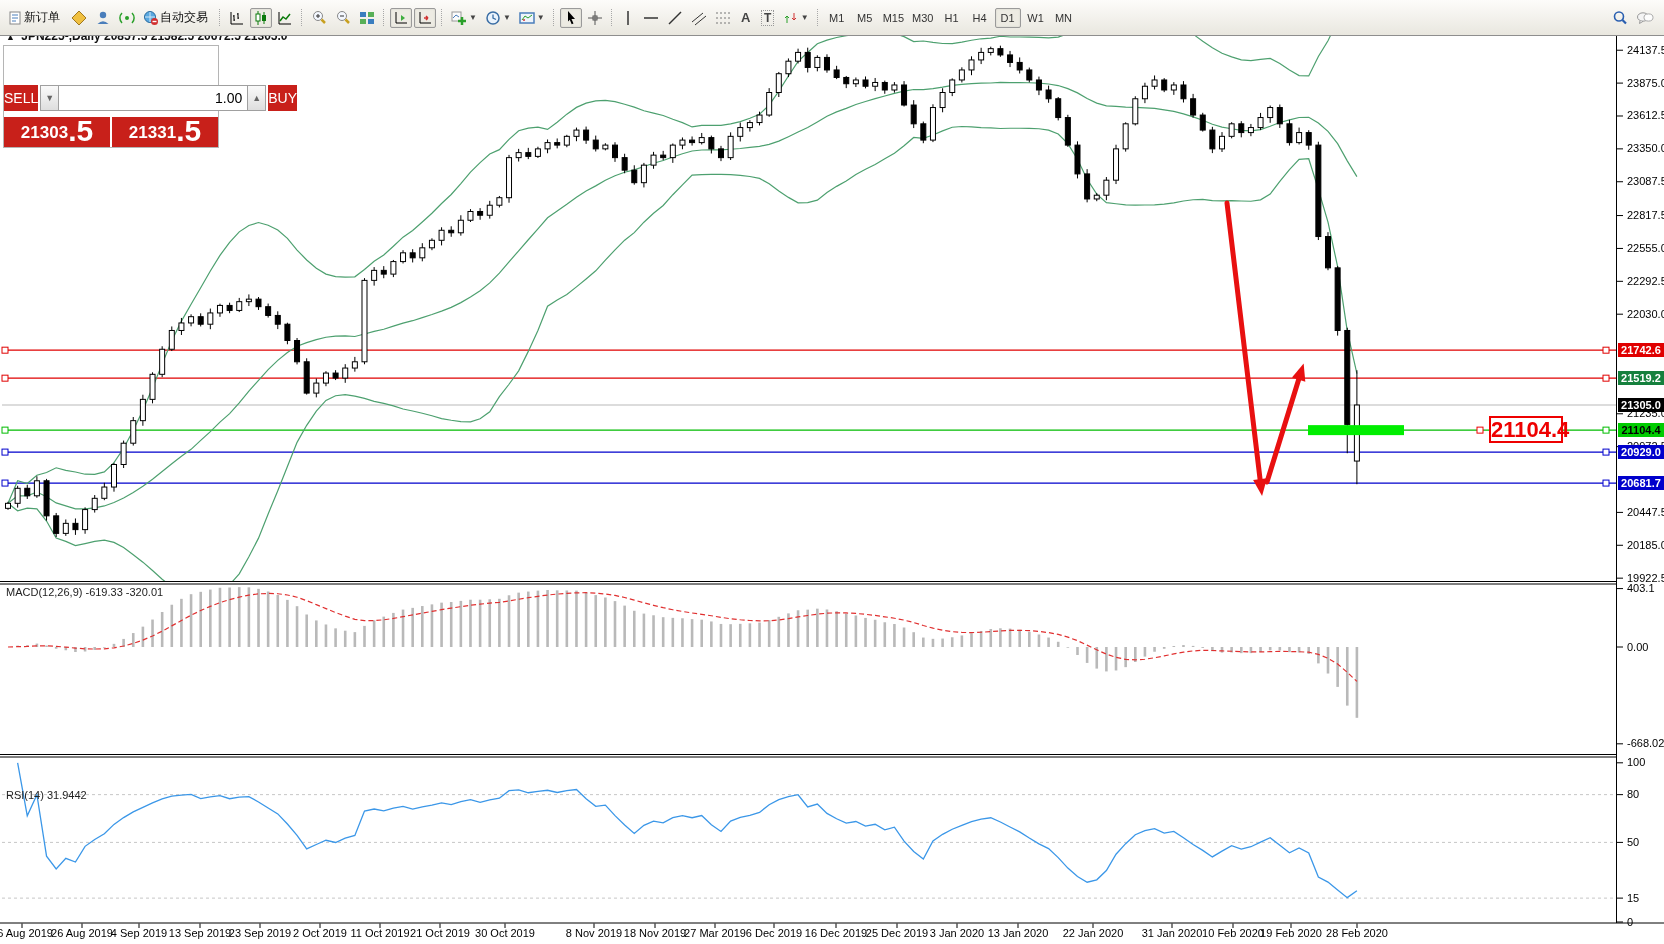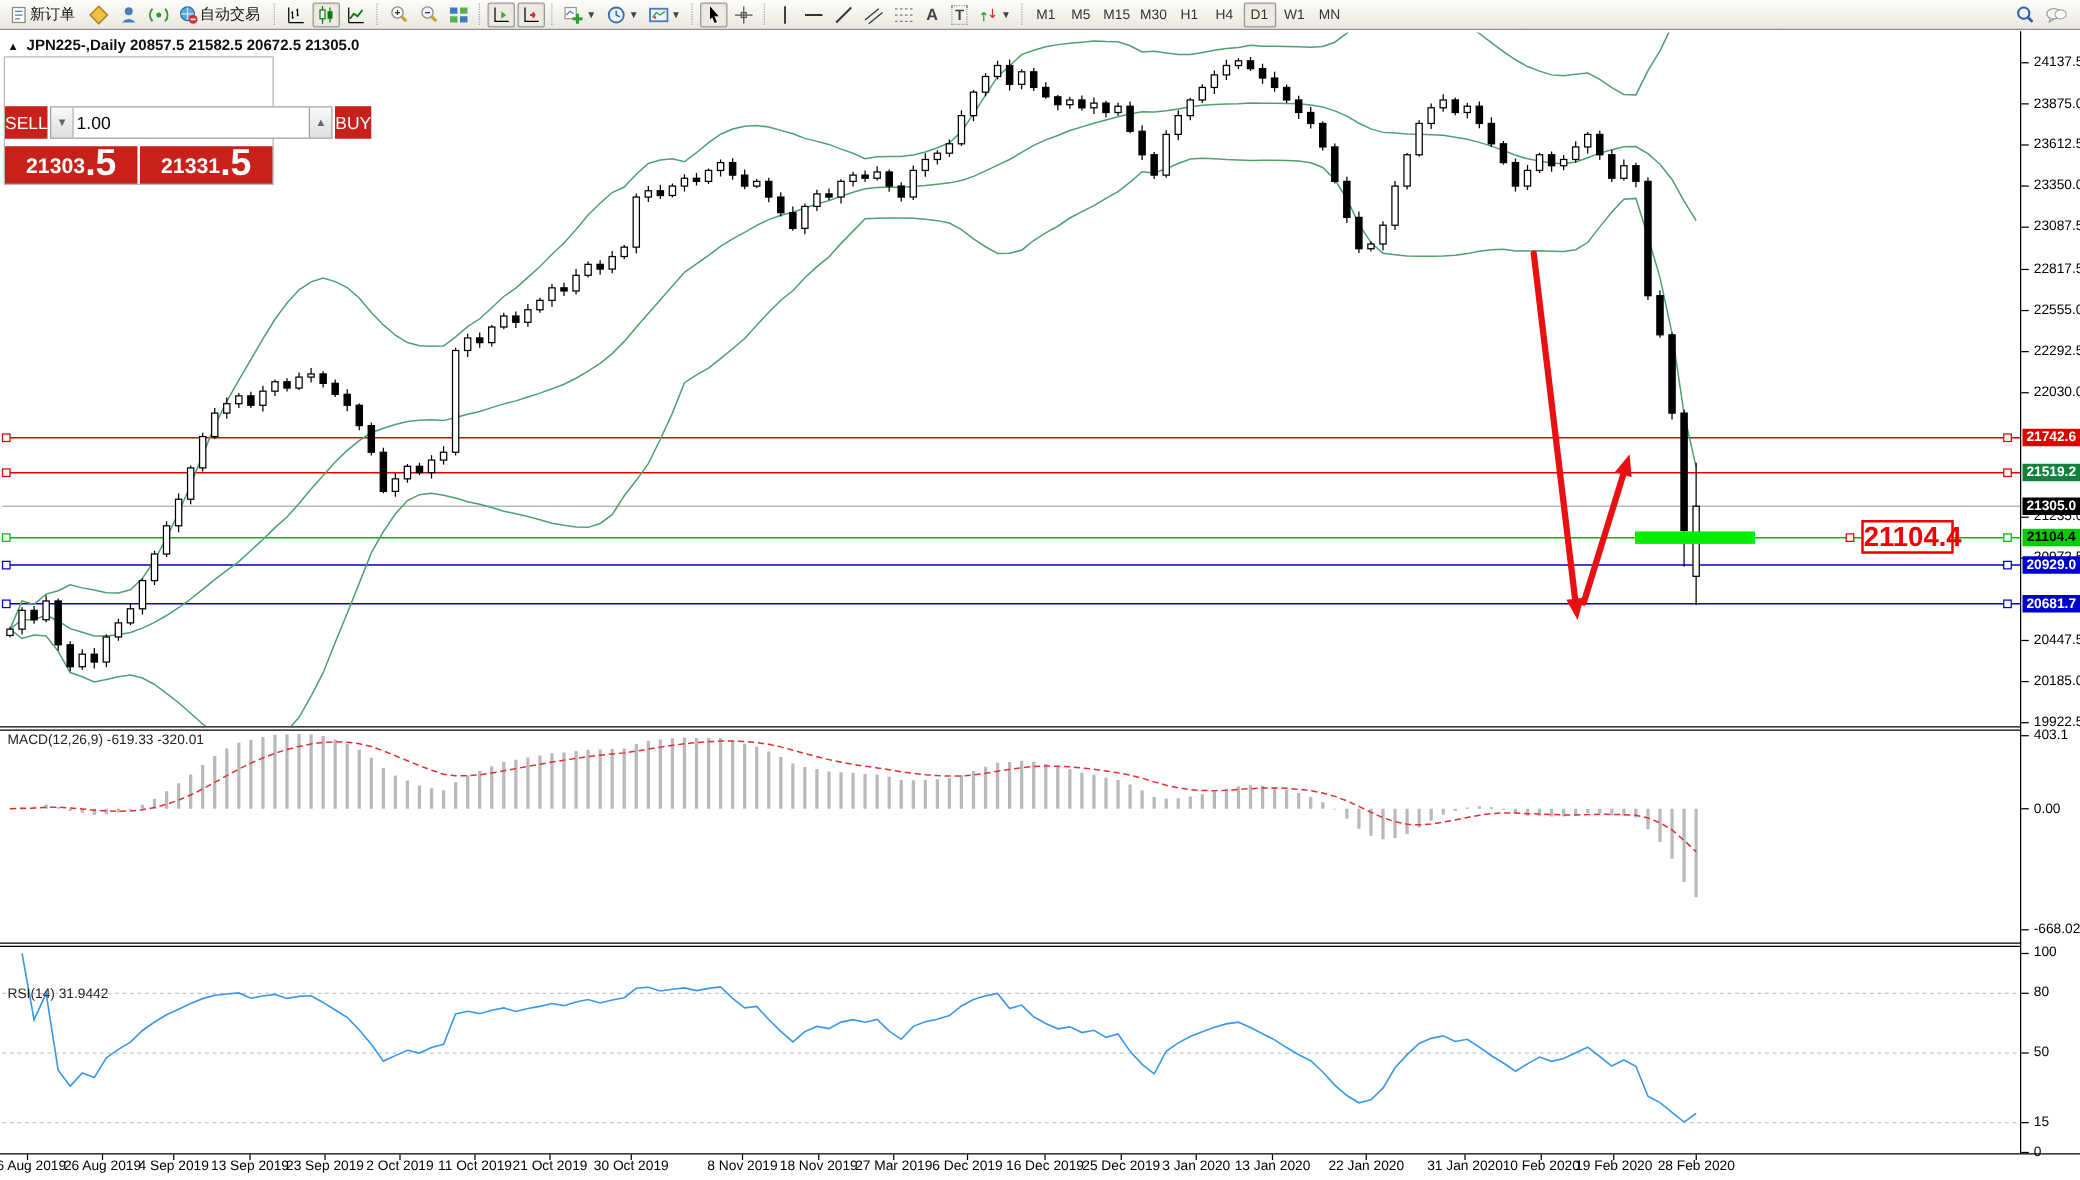--- a/index.html
+++ b/index.html
@@ -1,19 +1,19 @@
 <!DOCTYPE html>
 <html><head>
 <meta charset="utf-8">
 <style>
   html,body{margin:0;padding:0;background:#fff;}
   #app{position:relative;width:1664px;height:944px;overflow:hidden;background:#fff;
        font-family:"Liberation Sans","DejaVu Sans",sans-serif;}
   
-  #toolbar{position:absolute;left:0;top:0;width:1664px;height:24px;
+  #toolbar{position:absolute;left:0;top:0;width:1664px;height:36px;
     background:linear-gradient(#fdfcfa,#e9e7df);border-bottom:1px solid #8e8e8e;
     display:flex;align-items:center;padding-left:3px;box-sizing:border-box;z-index:40;}
   .tbtn{height:20px;min-width:20px;display:flex;align-items:center;justify-content:center;
     border:1px solid transparent;border-radius:2px;margin:0 1px;padding:0 2px;box-sizing:border-box;}
   .tbtn.pressed{border:1px solid #9a9a9a;background:#edebe3;box-shadow:inset 0 0 2px #cfcdc5;}
   .tsep{width:1px;height:17px;border-left:1px dotted #a8a8a8;margin:0 4px;}
   .tlabel{font-size:12px;color:#111;margin:0 3px 0 1px;white-space:nowrap;}
   .tf{font-size:11px;color:#333;min-width:26px;text-align:center;}
   .caret{font-size:8px;color:#444;margin-left:2px;}
   .tright{margin-left:auto;display:flex;align-items:center;margin-right:6px;}
@@ -22,21 +22,21 @@
     background:#fff;border:1px solid #b5b5b5;box-sizing:border-box;}
   .qp-row1{display:flex;height:26px;margin-top:39px;}
   .qp-sell,.qp-buy{background:#c8201a;color:#fff;font-size:14px;display:flex;
     align-items:center;justify-content:center;}
   .qp-sell{width:44px;}
   .qp-buy{width:50px;}
   .qp-vol{flex:1;display:flex;margin:0 2px;}
   .qp-spin{width:19px;background:linear-gradient(#fafafa,#dedede);border:1px solid #a0a0a0;
     color:#666;font-size:9px;display:flex;align-items:center;justify-content:center;box-sizing:border-box;}
   .qp-volinput{flex:1;border:1px solid #a0a0a0;border-left:none;border-right:none;
-    text-align:left;font-size:14px;padding-right:5px;min-width:0;
+    text-align:right;font-size:14px;padding-right:5px;min-width:0;
     font-family:"Liberation Sans",sans-serif;}
   .qp-row2{display:flex;height:35px;margin-top:1px;align-items:flex-end;}
   .qp-price{background:#c8201a;color:#fff;flex:1;display:flex;align-items:flex-end;
     justify-content:center;padding-bottom:2px;font-weight:bold;}
   .qp-price .small{font-size:17px;line-height:24px;}
   .qp-price .big{font-size:30px;line-height:28px;}
   .qp-price-sell{margin-right:2px;}
   
   #chart-header{position:absolute;left:6px;top:29px;font-size:12px;font-weight:bold;color:#111;z-index:20;}
   #chart-header .tri{font-size:9px;margin-right:3px;}

